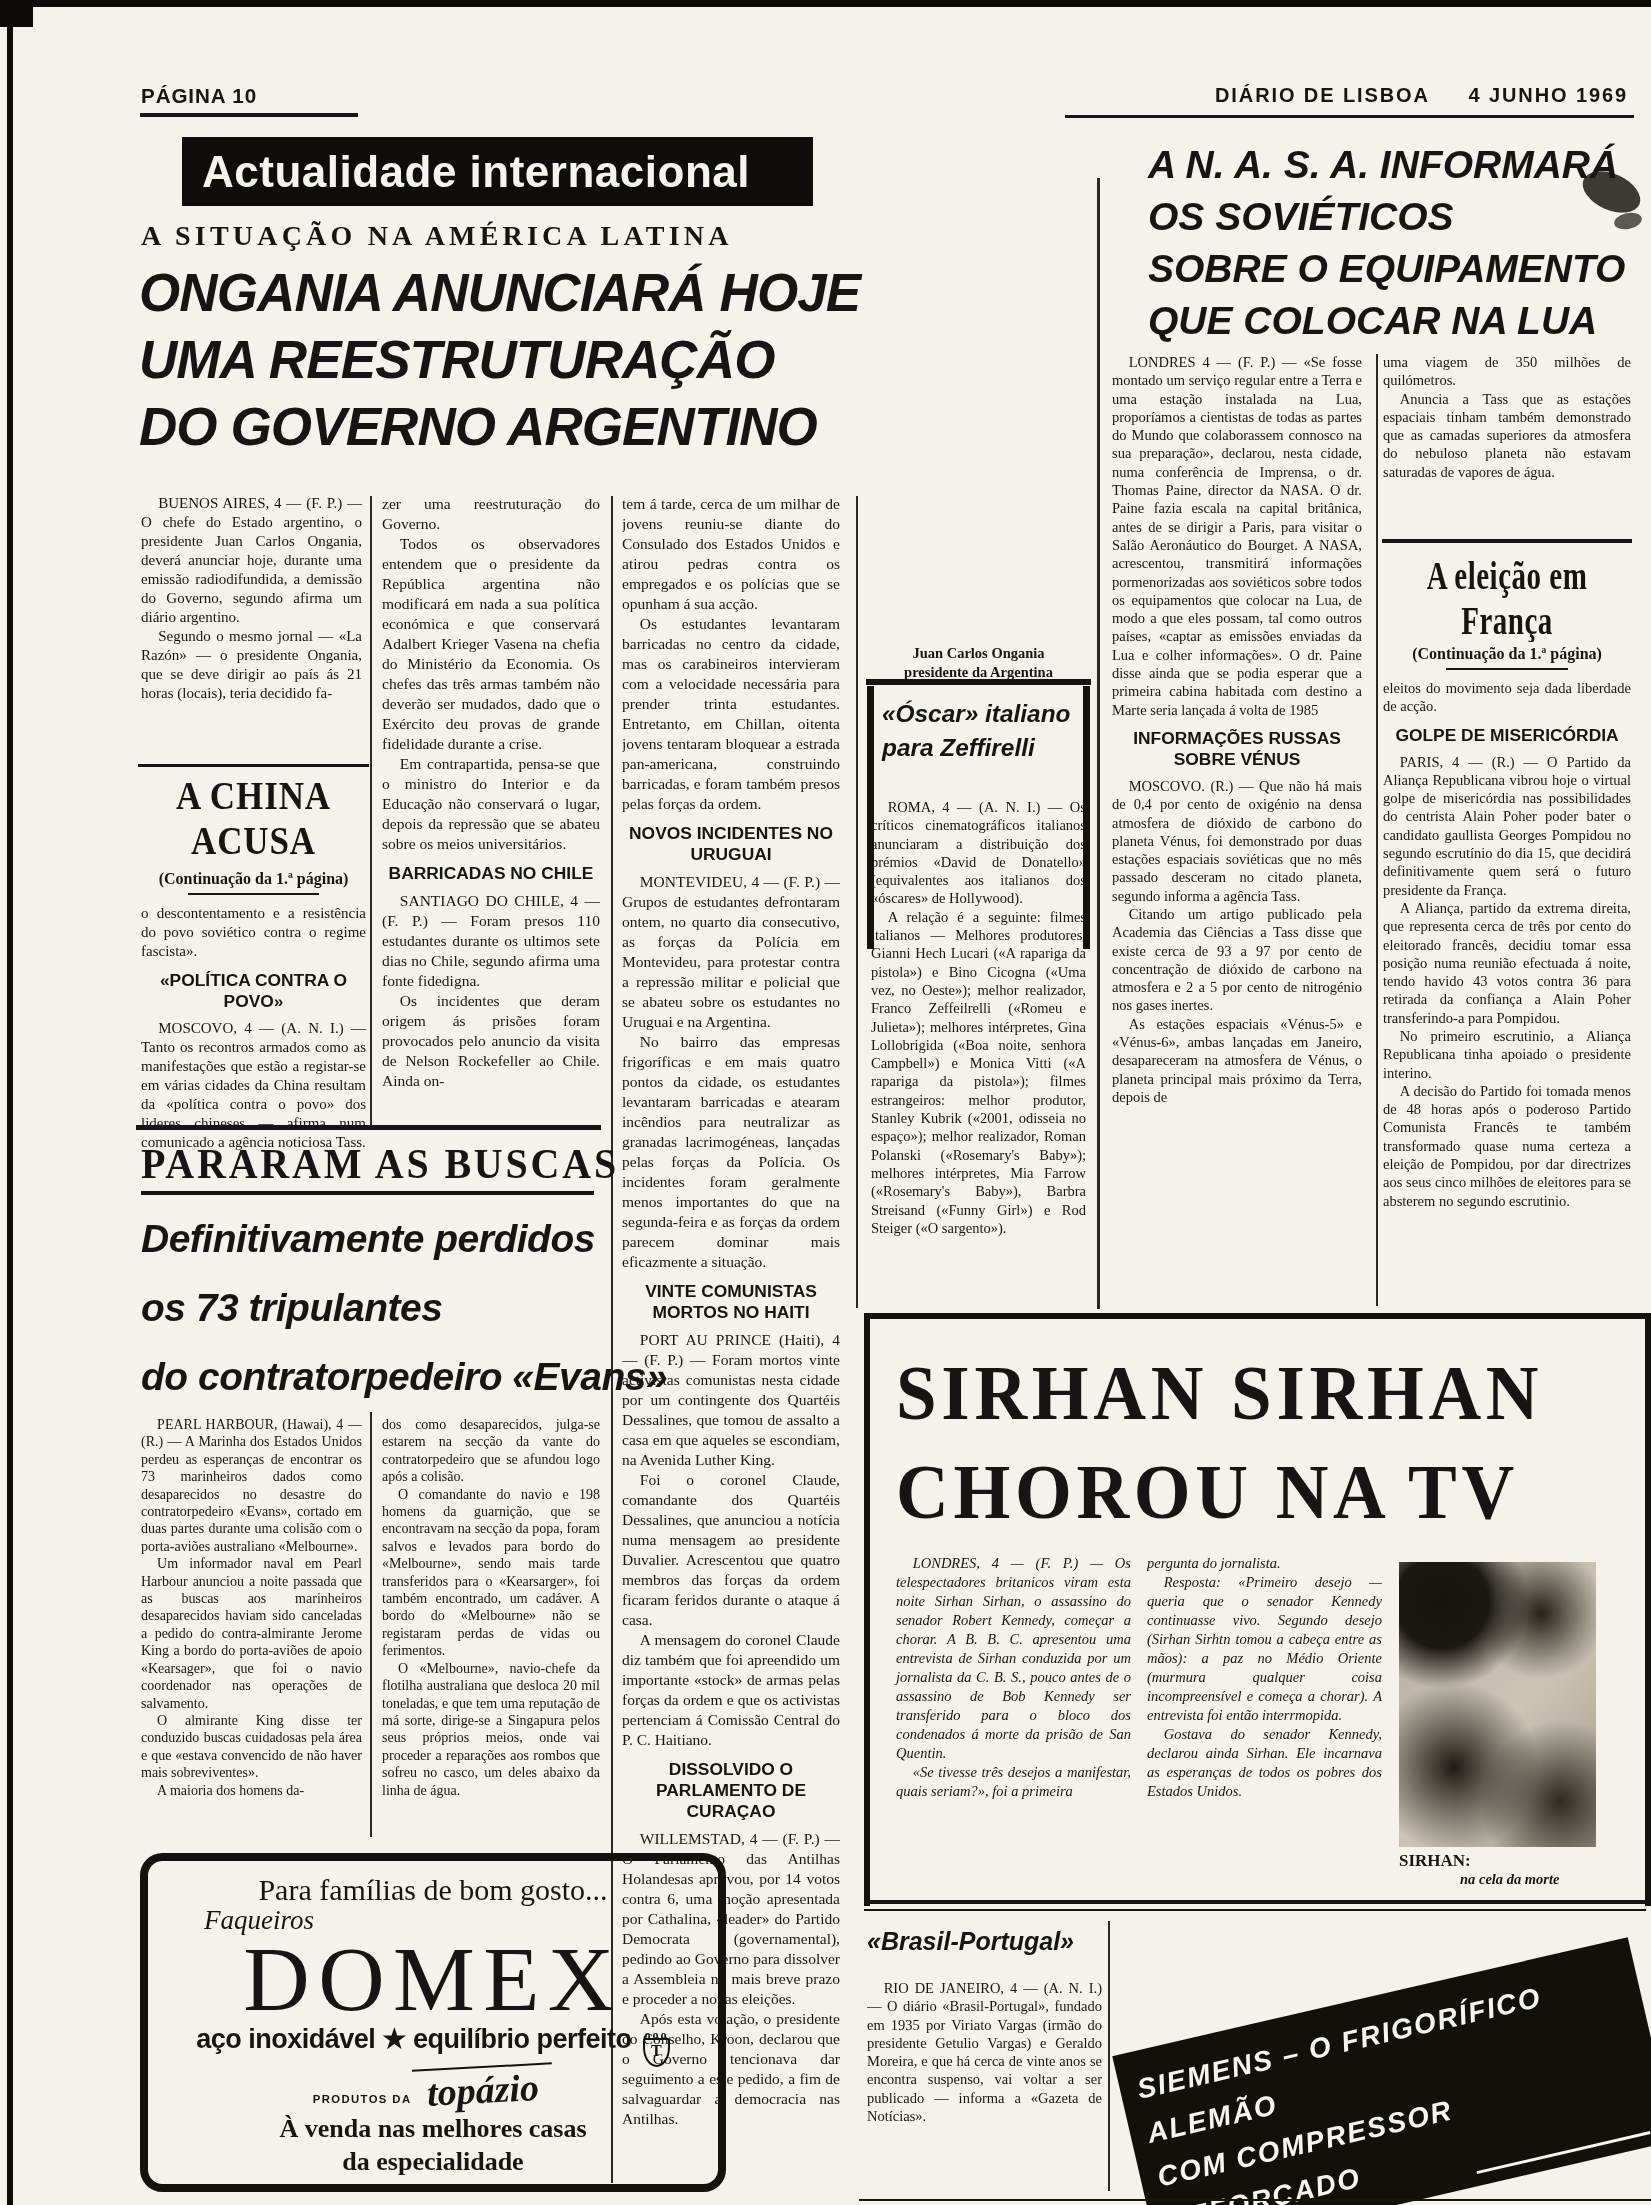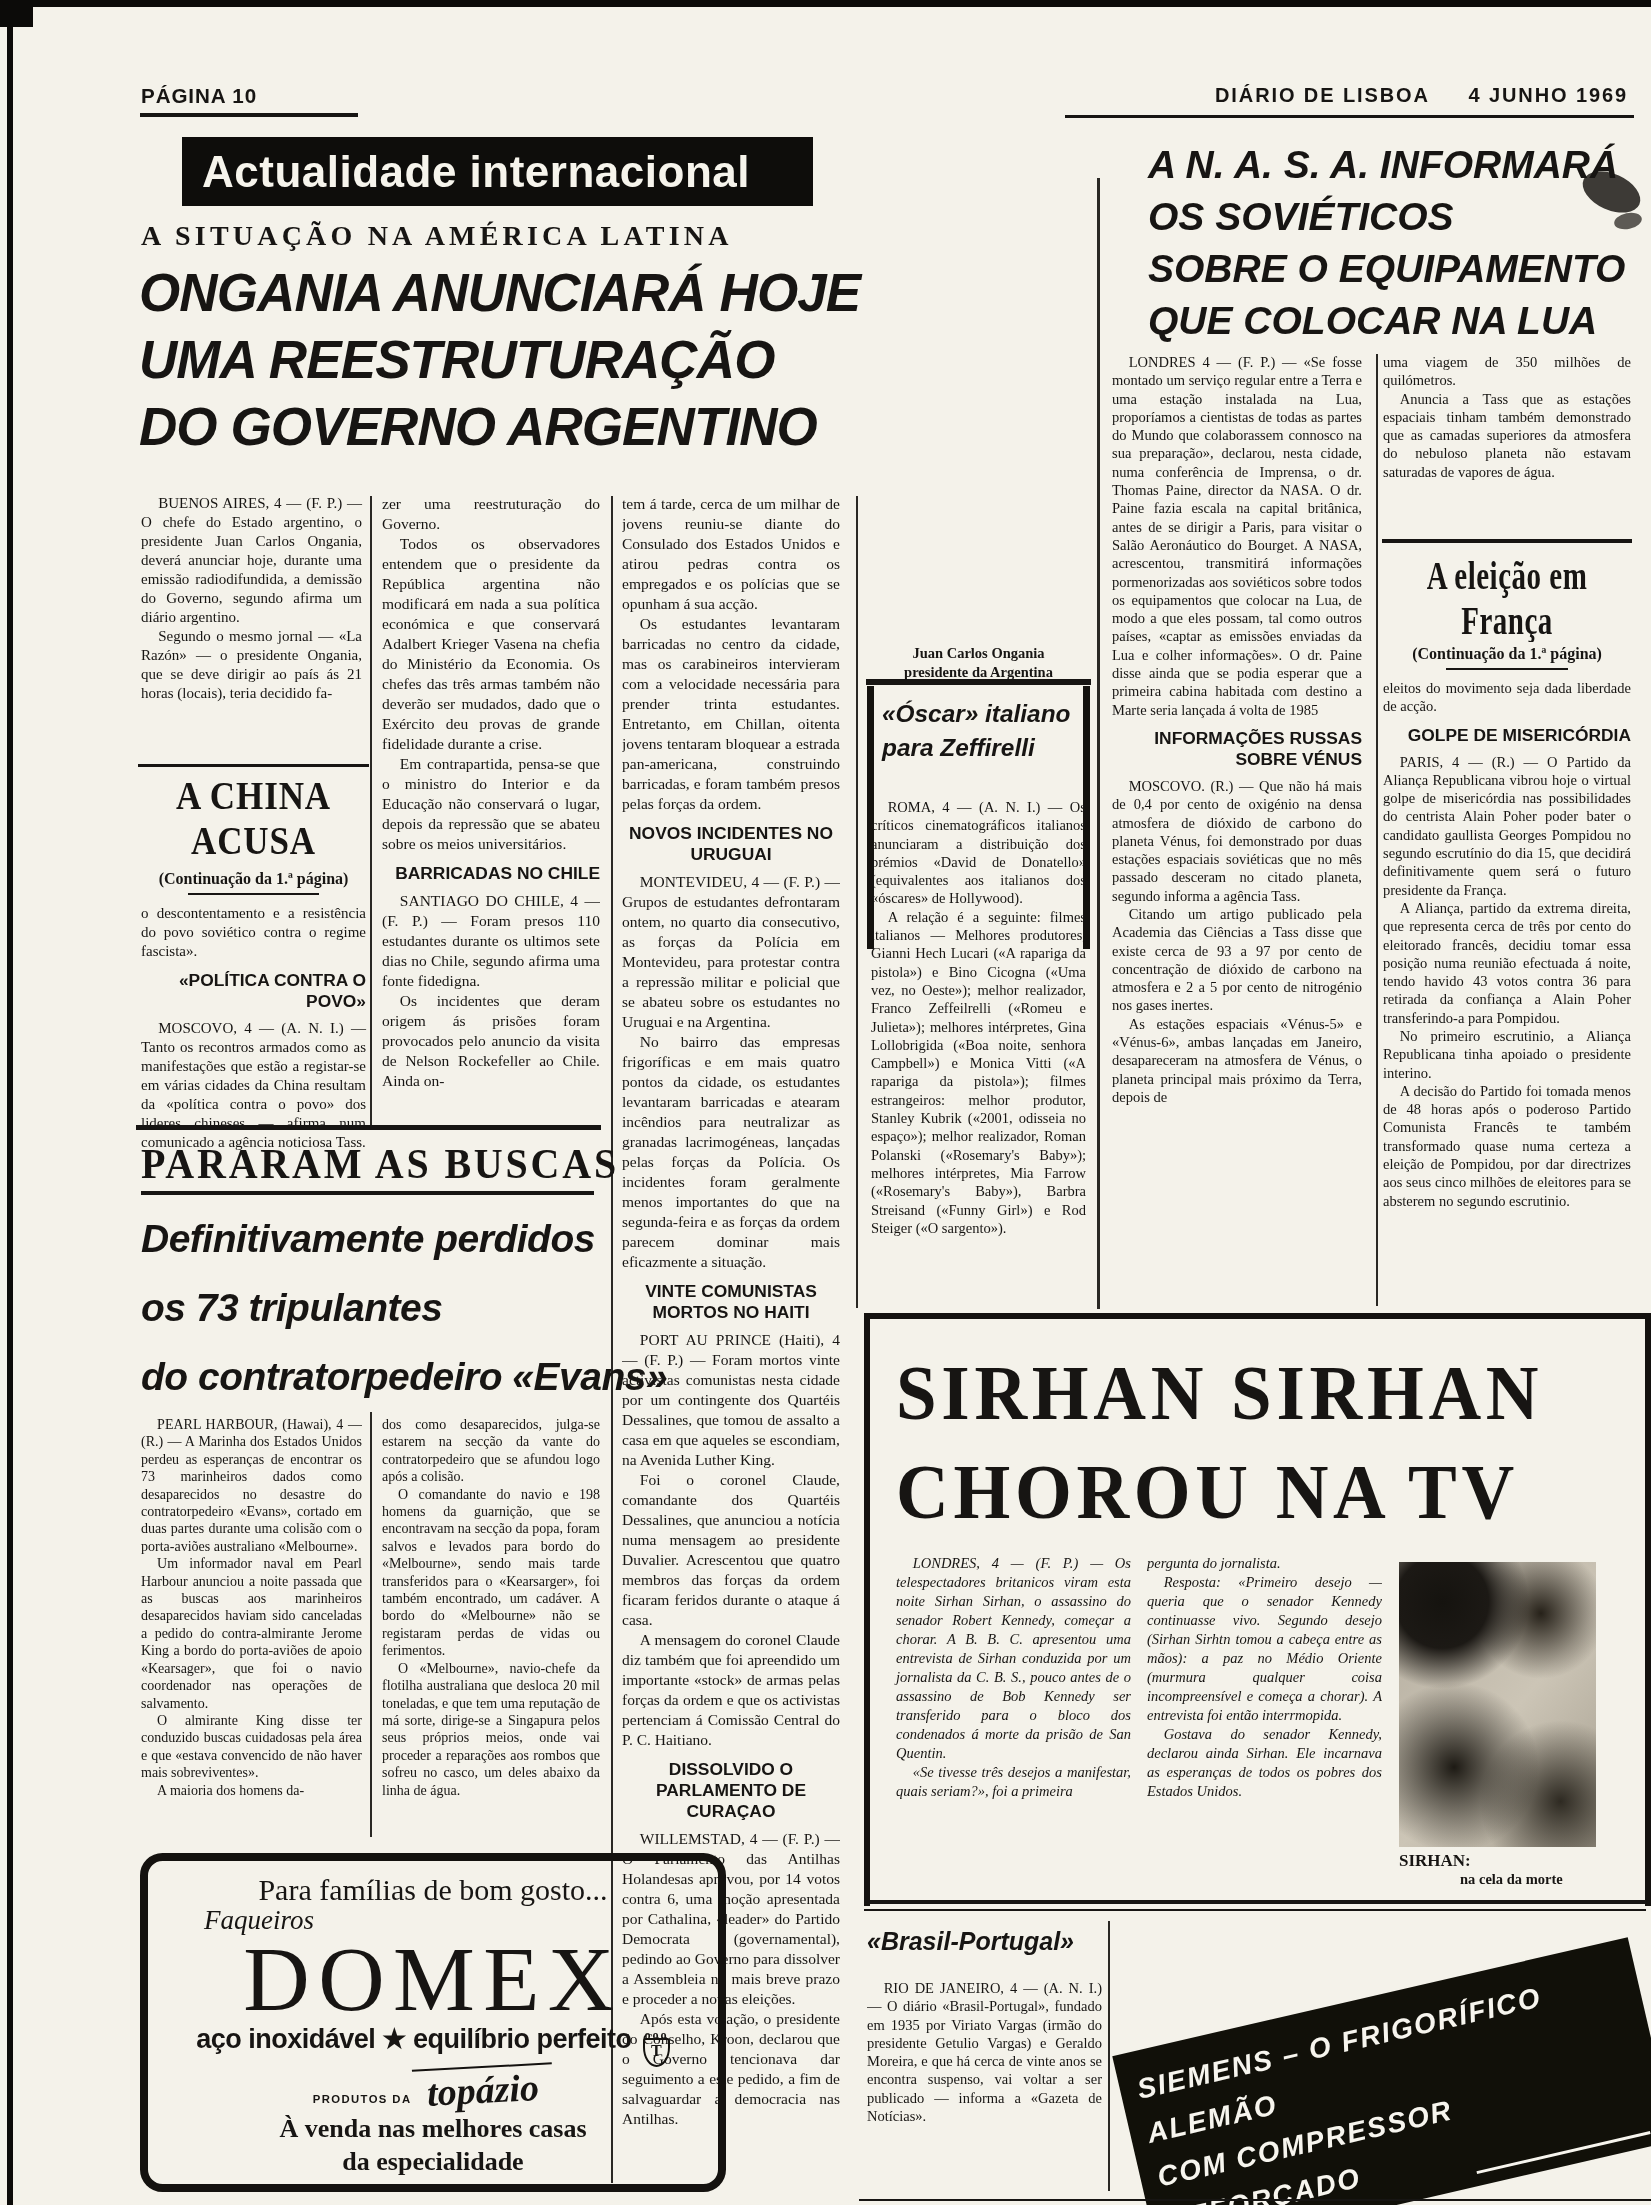--- a/index.html
+++ b/index.html
@@ -23,21 +23,21 @@
   .col{position:absolute;text-align:justify;}
   .col p{margin:0;text-indent:1.15em;}
   .col p.frag{text-indent:0;}
   .bt33{font-size:15.5px;line-height:20px;}
   .bt32{font-size:15px;line-height:19px;}
   .bt31{font-size:14.5px;line-height:18.3px;}
   .bt30{font-size:14px;line-height:17.4px;}
   .ital{font-style:italic;}
   .sub{font-family:"Liberation Sans",sans-serif;font-weight:bold;font-size:17.4px;line-height:21px;
        margin:9.4px 0 6.6px;text-indent:0;text-align:center;}
-  .sub.left{text-align:right;}
+  .sub.left{text-align:center;}
   .cont{font-weight:bold;font-size:16px;text-align:center;margin-top:6.6px;}
   .crule{height:1.9px;background:#171513;margin:4.7px auto 9.4px;}
   
   .photo-ongania{background:
      radial-gradient(ellipse 45px 33px at 52% 11%, #3a342d 0%, rgba(40,36,30,0) 75%),
      radial-gradient(ellipse 47px 59px at 50% 26%, #d2c9b6 0%, #b4a械 0%, #b4a992 52%, rgba(70,62,54,0) 74%),
      radial-gradient(ellipse 70px 42px at 50% 47%, #cfc5b0 0%, rgba(60,55,48,0) 66%),
      radial-gradient(circle at 88% 10%, #ddd6c6 0%, rgba(220,212,196,0) 30%),
      radial-gradient(circle at 8% 30%, #8d867a 0%, rgba(90,84,74,0) 25%),
      linear-gradient(180deg,#5d574d 0%,#3b3630 22%,#23201c 48%,#15130f 100%);}
@@ -251,21 +251,21 @@
     <p>«Se tivesse três desejos a manifestar, quais seriam?», foi a primeira</p>
   </div>
   <div class="col bt31 ital" style="left:1147px;top:1554px;width:235px;line-height:19px;height:338px;overflow:hidden;">
     <p class="frag">pergunta do jornalista.</p>
     <p>Resposta: «Primeiro desejo — queria que o senador Kennedy continuasse vivo. Segundo desejo (Sirhan Sirhtn tomou a cabeça entre as mãos): a paz no Médio Oriente (murmura qualquer coisa incompreensível e começa a chorar). A entrevista foi então interrmopida.</p>
     <p>Gostava do senador Kennedy, declarou ainda Sirhan. Ele incarnava as esperanças de todos os pobres dos Estados Unidos.</p>
   </div>
   <div class="abs photo-sirhan" style="left:1399px;top:1562px;width:197px;height:285px;"></div>
   <div class="abs caption" style="left:1399px;top:1851px;width:216px;text-align:left;">
     <div style="font-size:17px;">SIRHAN:</div>
-    <div style="padding-left:61px;">na cela da morte</div>
+    <div style="padding-left:61px;font-style:italic;">na cela da morte</div>
   </div>
 
   <div class="abs brasilhead" style="left:867px;top:1927px;">«Brasil-Portugal»</div>
   <div class="col bt31" style="left:867px;top:1979px;width:235px;height:211px;overflow:hidden;">
     <p>RIO DE JANEIRO, 4 — (A. N. I.) — O diário «Brasil-Portugal», fundado em 1935 por Viriato Vargas (irmão do presidente Getulio Vargas) e Geraldo Moreira, e que há cerca de vinte anos se encontra suspenso, vai voltar a ser publicado — informa a «Gazeta de Notícias».</p>
   </div>
 
   <div class="abs" style="left:1124px;top:1914px;width:530px;height:282px;">
     <div class="siemens-band" style="left:4.7px;top:80px;width:507px;">
       <div>SIEMENS – O FRIGORÍFICO ALEMÃO</div>

